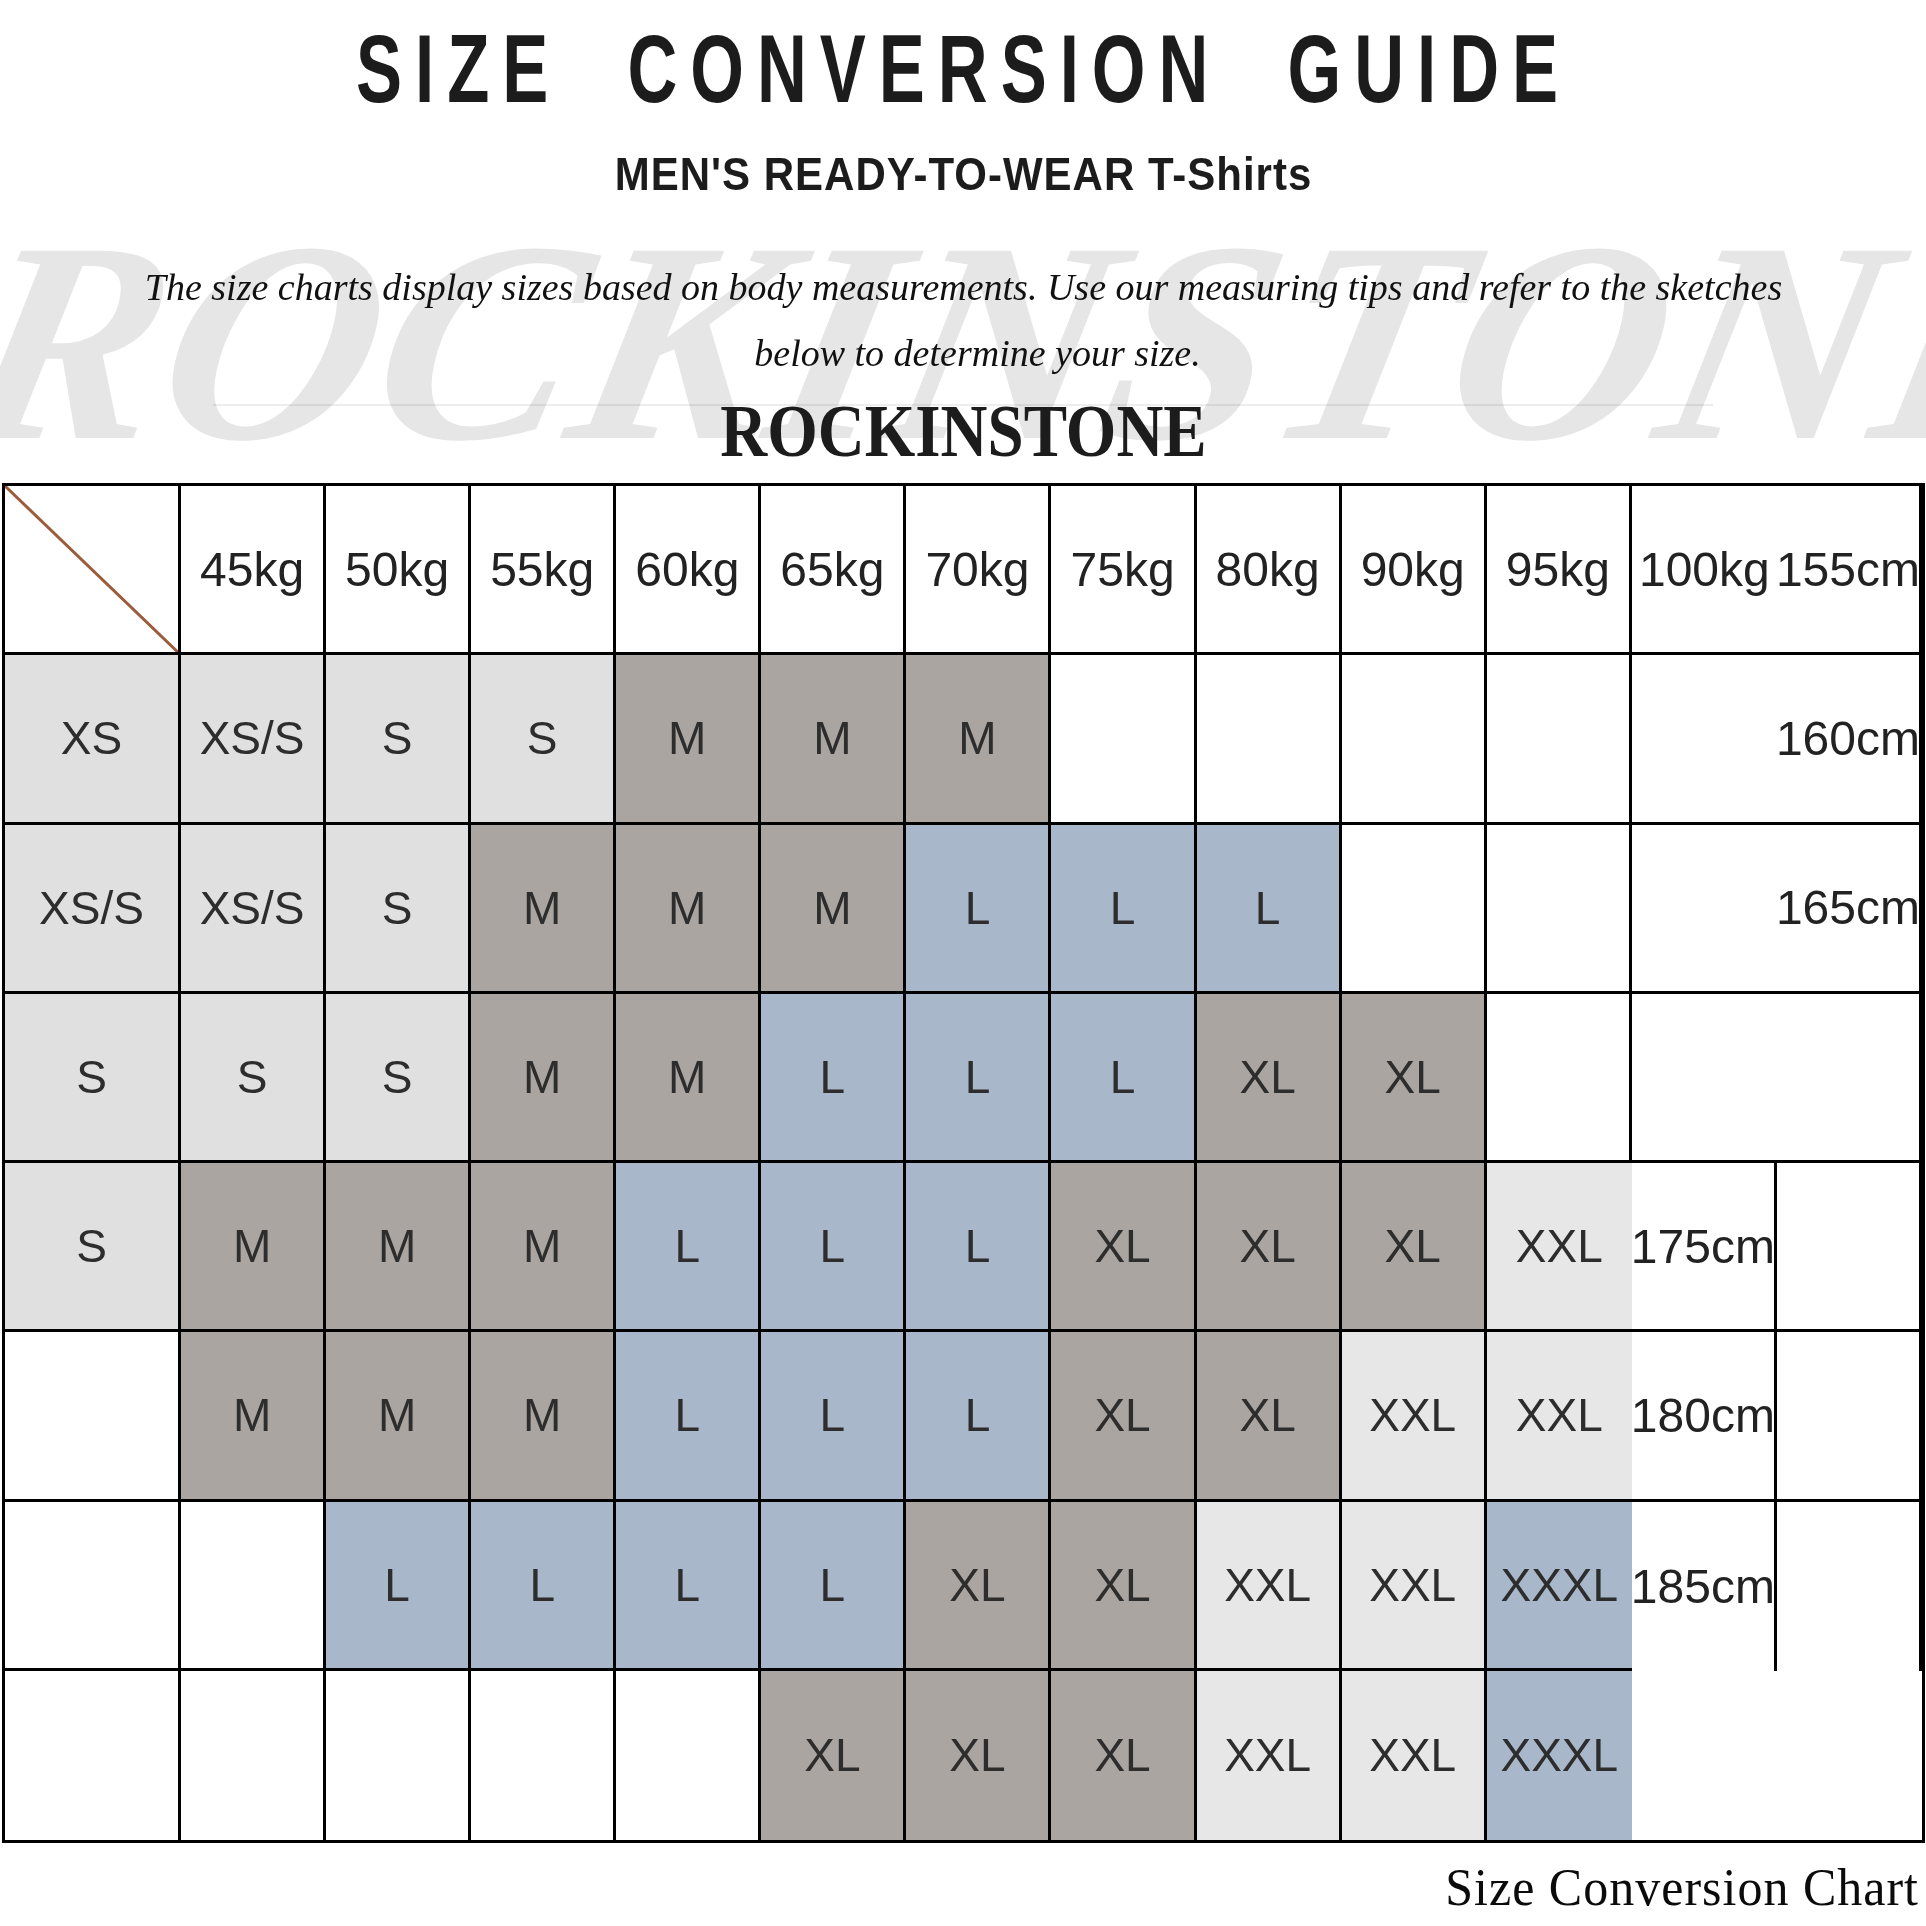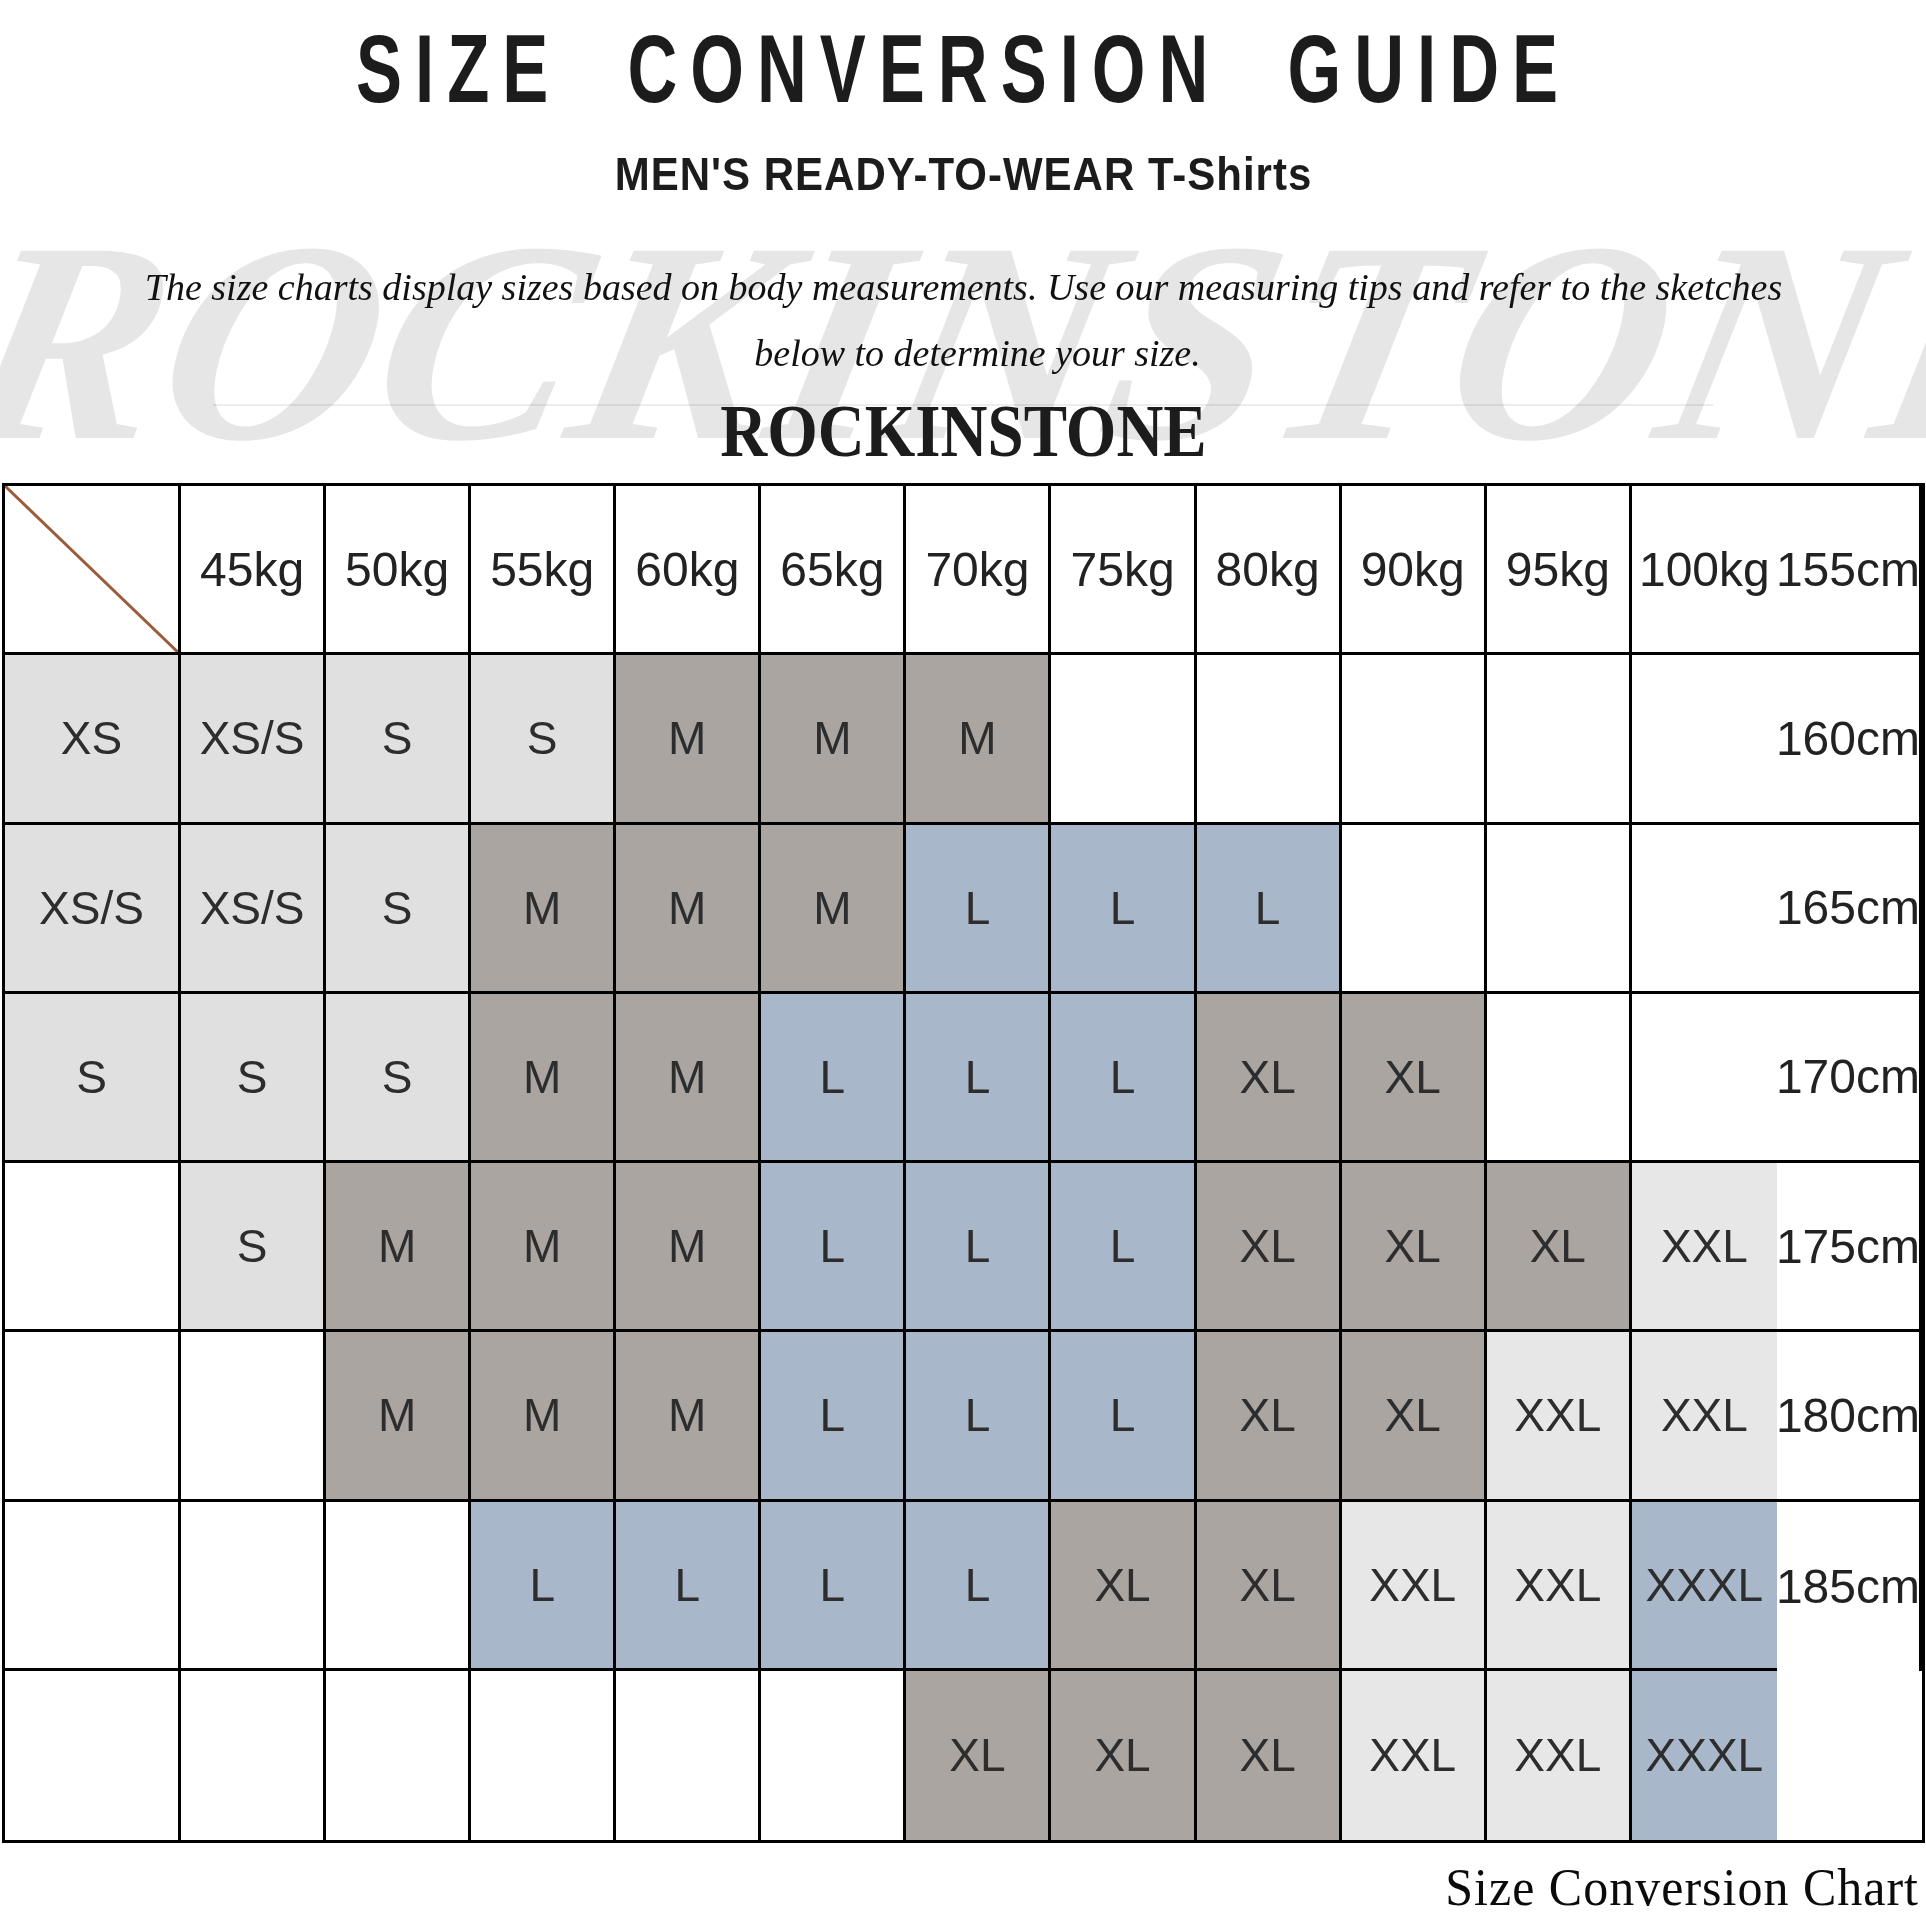--- a/index.html
+++ b/index.html
@@ -187,21 +187,20 @@
       <div class="cell " style="background: rgb(224, 224, 224);">S</div>
       <div class="cell " style="background: rgb(171, 165, 161);">M</div>
       <div class="cell " style="background: rgb(171, 165, 161);">M</div>
       <div class="cell " style="background: rgb(169, 183, 202);">L</div>
       <div class="cell " style="background: rgb(169, 183, 202);">L</div>
       <div class="cell " style="background: rgb(169, 183, 202);">L</div>
       <div class="cell " style="background: rgb(171, 165, 161);">XL</div>
       <div class="cell " style="background: rgb(171, 165, 161);">XL</div>
       <div class="cell "></div>
       <div class="cell  last-col"></div>
-      <div class="cell rowlab">170cm</div>
       <div class="cell "></div>
       <div class="cell " style="background: rgb(224, 224, 224);">S</div>
       <div class="cell " style="background: rgb(171, 165, 161);">M</div>
       <div class="cell " style="background: rgb(171, 165, 161);">M</div>
       <div class="cell " style="background: rgb(171, 165, 161);">M</div>
       <div class="cell " style="background: rgb(169, 183, 202);">L</div>
       <div class="cell " style="background: rgb(169, 183, 202);">L</div>
       <div class="cell " style="background: rgb(169, 183, 202);">L</div>
       <div class="cell " style="background: rgb(171, 165, 161);">XL</div>
       <div class="cell " style="background: rgb(171, 165, 161);">XL</div>

